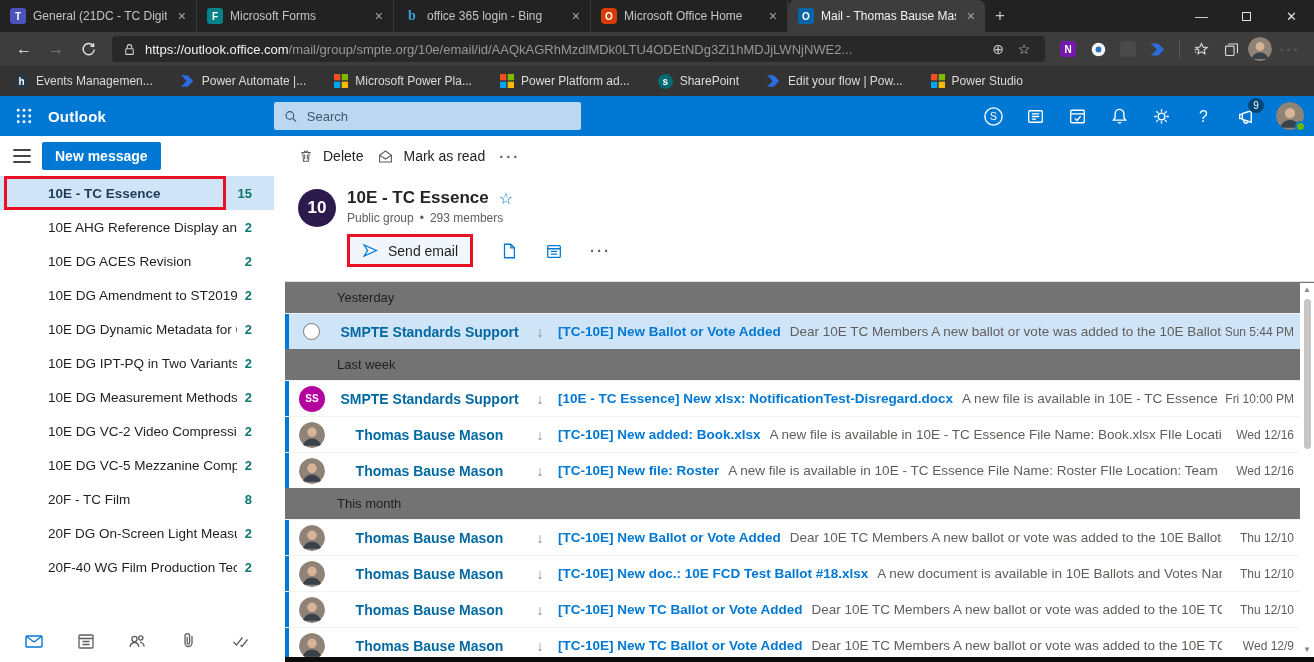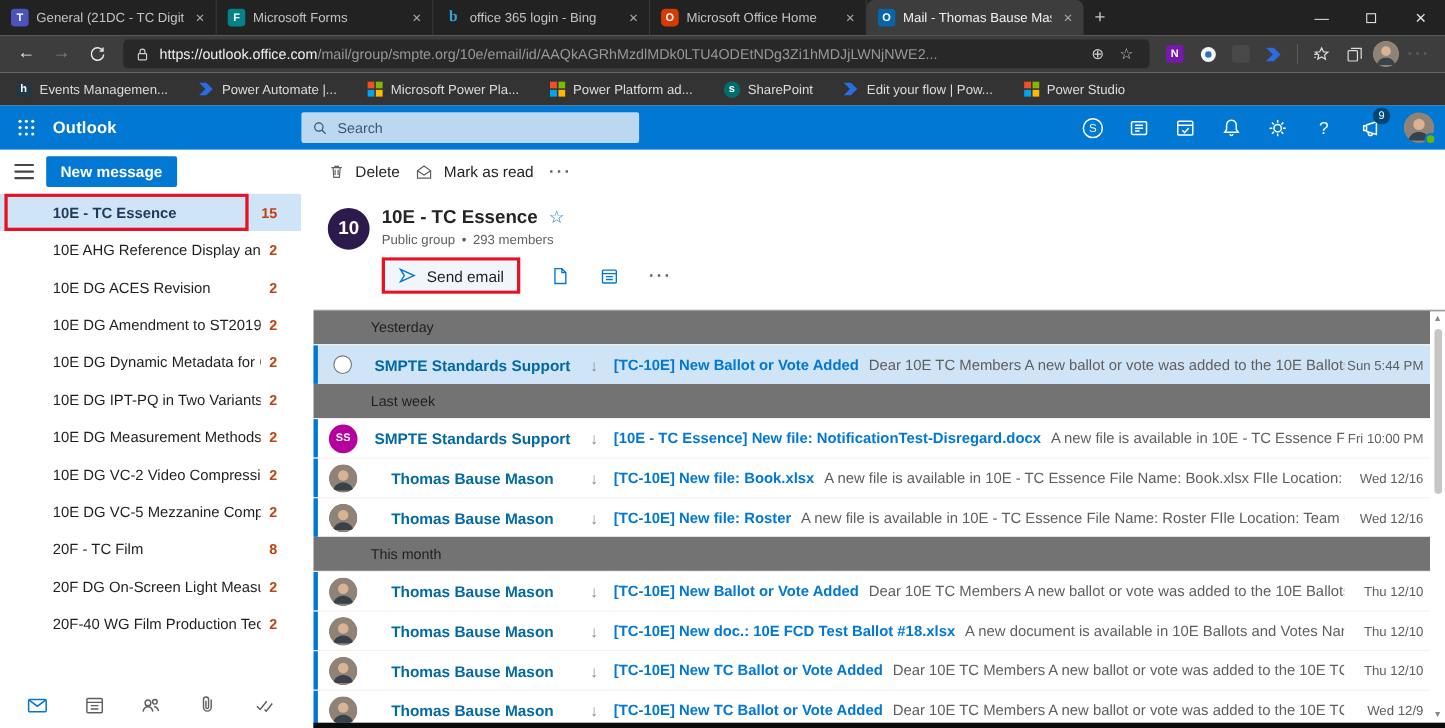--- a/index.html
+++ b/index.html
@@ -76,21 +76,21 @@
   
   .content { flex:1; display:flex; min-height:0; position:relative; }
   .sidebar { width:274px; flex:none; position:relative; overflow:hidden; background:#fff; }
   .groups-head { height:44px; display:flex; align-items:center; gap:23px; padding-left:20px;
                  font-size:14px; color:#201f1e; }
   .chev { width:8px; height:8px; border-right:1.6px solid #605e5c; border-bottom:1.6px solid #605e5c;
           transform:rotate(45deg); margin-top:-4px; }
   .side-item { height:34px; display:flex; align-items:center; padding:0 22px 0 48px; font-size:13.5px;
                color:#201f1e; position:relative; }
   .si-label { flex:1; white-space:nowrap; overflow:hidden; }
-  .si-count { color:#c2410c; font-size:13px; font-weight:bold; margin-left:8px; }
+  .si-count { color:#0f766e; font-size:13px; font-weight:bold; margin-left:8px; }
   .side-item.selected { background:#cfe4f7; }
   .side-item.selected .si-label { color:#1f3a57; font-weight:bold; }
   .redbox-side { position:absolute; left:4px; top:0; width:222px; height:34px; border:3px solid #e81123; }
   .side-bottom { position:absolute; left:0; bottom:0; width:274px; height:42px; background:#fff;
                  display:flex; align-items:center; justify-content:space-between; padding:0 24px; }
 
   .mailpane { flex:1; min-width:0; position:relative; background:#fff; padding-left:11px; }
   .group-head { height:106px; position:relative; border-bottom:1px solid #e1dfdd; }
   .gh-avatar { position:absolute; left:13px; top:13px; width:38px; height:38px; border-radius:50%;
                background:#2d1a4d; color:#fff; font-weight:bold; font-size:17px; display:flex;
@@ -516,37 +516,37 @@
           <span class="m-time">Sun 5:44 PM</span>
         </div>
 
         <div class="lsection">Last week</div>
 
         <div class="mrow">
           <span class="ubar"></span>
           <span class="m-av m-av-ss">SS</span>
           <span class="m-sender">SMPTE Standards Support</span>
           <span class="m-arrow">↓</span>
-          <span class="m-subject">[10E - TC Essence] New file: NotificationTest-Disregard.docx</span>
+          <span class="m-subject">[10E - TC Essence] New xlsx: NotificationTest-Disregard.docx</span>
           <span class="m-preview">A new file is available in 10E - TC Essence File Name: No...</span>
           <span class="m-time">Fri 10:00 PM</span>
         </div>
 
         <div class="mrow">
           <span class="ubar"></span>
           <span class="m-av">
               <svg viewBox="0 0 24 24" width="26" height="26">
                 <circle cx="12" cy="12" r="12" fill="#8f8377"></circle>
                 <circle cx="12" cy="9.5" r="4.4" fill="#d9b396"></circle>
                 <path d="M3.5 22c1.5-5 5-6.6 8.5-6.6s7 1.6 8.5 6.6z" fill="#39424a"></path>
               </svg>
             </span>
           <span class="m-sender">Thomas Bause Mason</span>
           <span class="m-arrow">↓</span>
-          <span class="m-subject">[TC-10E] New file: Book.xlsx</span>
+          <span class="m-subject">[TC-10E] New added: Book.xlsx</span>
           <span class="m-preview">A new file is available in 10E - TC Essence File Name: Book.xlsx FIle Location: Team Chann...</span>
           <span class="m-time">Wed 12/16</span>
         </div>
 
         <div class="mrow">
           <span class="ubar"></span>
           <span class="m-av">
               <svg viewBox="0 0 24 24" width="26" height="26">
                 <circle cx="12" cy="12" r="12" fill="#8f8377"></circle>
                 <circle cx="12" cy="9.5" r="4.4" fill="#d9b396"></circle>

